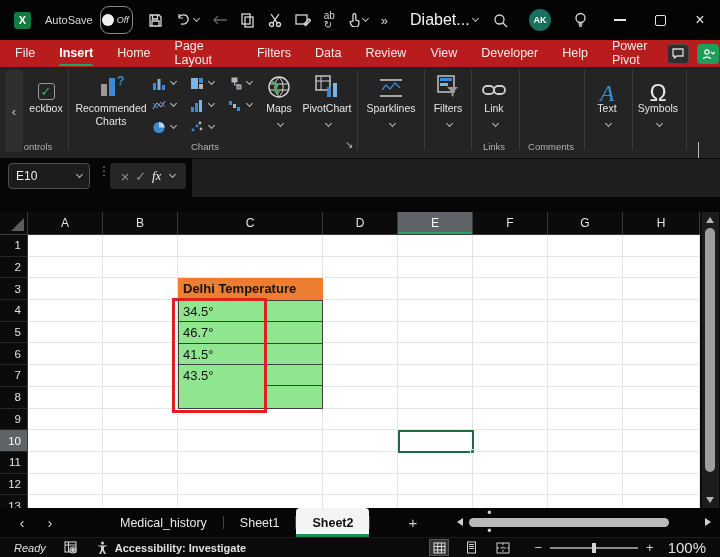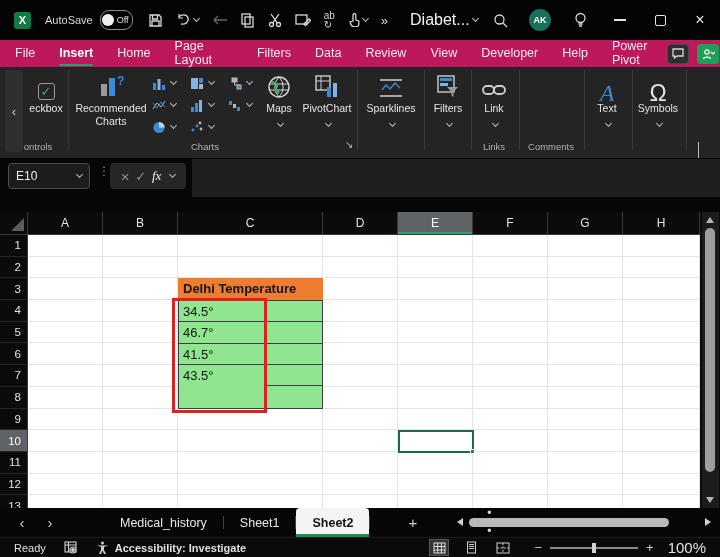--- a/index.html
+++ b/index.html
@@ -6,37 +6,37 @@
   html,body { width:720px; height:557px; overflow:hidden; background:#000; 
     font-family:"Liberation Sans", sans-serif; }
   body { position:relative; color:#e8e8e8; }
   .abs { position:absolute; }
 
   
   #titlebar { left:0; top:0; width:720px; height:40px; background:#040404; display:flex; align-items:center; }
   .xl-logo { width:17px; height:17px; margin-left:14px; background:#107C41; border-radius:3px;
     color:#fff; font-size:11px; font-weight:bold; display:flex; align-items:center; justify-content:center; }
   .autosave-lbl { font-size:11px; color:#d8d8d8; margin-left:14px;text-align:center; }
-  .toggle { width:33px; height:20px; border:1px solid #8a8a8a; border-radius:9px; margin-left:7px;
-    position:relative; display:flex; align-items:center; }
+  .toggle { width:33px; height:28px; border:1px solid #8a8a8a; border-radius:9px; margin-left:7px;
+    position:relative; display:flex; align-items:center;font-style:italic; }
   .toggle .knob { width:12px; height:12px; border-radius:50%; background:#f0f0f0; margin-left:1px; }
   .toggle .state { font-size:9px; color:#e0e0e0; margin-left:3px; }
   .qat { display:flex; align-items:center; gap:13px; margin-left:15px; color:#d8d8d8; }
   .qat .g { font-size:14px; display:flex; align-items:center; }
   .chv { display:inline-block; width:5px; height:5px; border-right:1.3px solid #bbb; border-bottom:1.3px solid #bbb;
     transform:rotate(45deg); margin-left:3px; margin-top:-3px; }
   .doc-title { font-size:16px; color:#f2f2f2; margin-left:22px; display:flex; align-items:center; }
   #titlebar .right { margin-left:auto; display:flex; align-items:center; gap:0; }
   .tb-btn { width:40px; height:40px; display:flex; align-items:center; justify-content:center; color:#e6e6e6; }
   .avatar { width:22px; height:22px; border-radius:50%; background:#19705c; color:#fff; font-size:9px;
     font-weight:bold; display:flex; align-items:center; justify-content:center; }
   svg.ic { stroke:#d8d8d8; fill:none; stroke-width:1.3; }
 
   
-  #menubar { left:0; top:40px; width:720px; height:27px; background:#be185d; display:flex; align-items:center; }
+  #menubar { left:0; top:40px; width:720px; height:27px; background:#b91c1c; display:flex; align-items:center; }
   .menu-item { font-size:12.5px; color:#ececec; padding:5px 0 6px; margin-left:24px; position:relative; }
   .menu-item:first-child { margin-left:15px; }
   .menu-item.active { font-weight:bold; color:#fff; }
   .menu-item.active::after { content:""; position:absolute; left:0; right:0; bottom:0; height:2.5px; background:#21A366; border-radius:2px; }
   .mb-comment { margin-left:auto; width:26px; height:20px; background:#2e2e2e; border:1px solid #4a4a4a; border-radius:4px;
     display:flex; align-items:center; justify-content:center; }
   .mb-share { width:26px; height:20px; background:#1f9e5a; border-radius:4px; margin:0 1px 0 8px;
     display:flex; align-items:center; justify-content:center; }
 
   
@@ -108,21 +108,21 @@
   .tab-plus { color:#d0d0d0; font-size:15px; margin-left:38px; }
   .tab-more { color:#d0d0d0; font-size:12px; margin-left:70px; line-height:9px; }
   #hscroll { position:absolute; left:455px; top:4px; width:258px; height:21px; }
   .tri-l { position:absolute; left:2px; top:6px; width:0; height:0; border-top:4.5px solid transparent; border-bottom:4.5px solid transparent; border-right:6px solid #cfcfcf; }
   .tri-r { position:absolute; right:2px; top:6px; width:0; height:0; border-top:4.5px solid transparent; border-bottom:4.5px solid transparent; border-left:6px solid #cfcfcf; }
   .hthumb { position:absolute; left:14px; top:6px; width:200px; height:9px; background:#b9b9b9; border-radius:5px; }
 
   
   #statusbar { left:0; top:537px; width:720px; height:20px; background:#0a0a0a; border-top:1px solid #1c1c1c;
     display:flex; align-items:center; font-size:11px; color:#e0e0e0; }
-  .sb-ready { margin-left:14px; }
+  .sb-ready { margin-left:14px;font-style:italic; }
   .sb-ic { margin-left:18px; display:flex; align-items:center; }
   .sb-acc-lbl { margin-left:6px; font-weight:bold; }
   #statusbar .right { margin-left:auto; display:flex; align-items:center; }
   .view-ic { width:18px; height:15px; margin-right:14px; display:flex; align-items:center; justify-content:center; }
   .view-ic.active { background:#333; outline:1px solid #555; }
   .zoom-minus,.zoom-plus { color:#cfcfcf; font-size:13px; margin:0 8px; }
   .zoom-track { width:88px; height:2px; background:#8a8a8a; position:relative; }
   .zoom-thumb { position:absolute; left:42px; top:-4px; width:3.5px; height:10px; background:#d5d5d5; }
   .zoom-pct { margin-right:14px; margin-left:6px; font-size:15px; }
 

